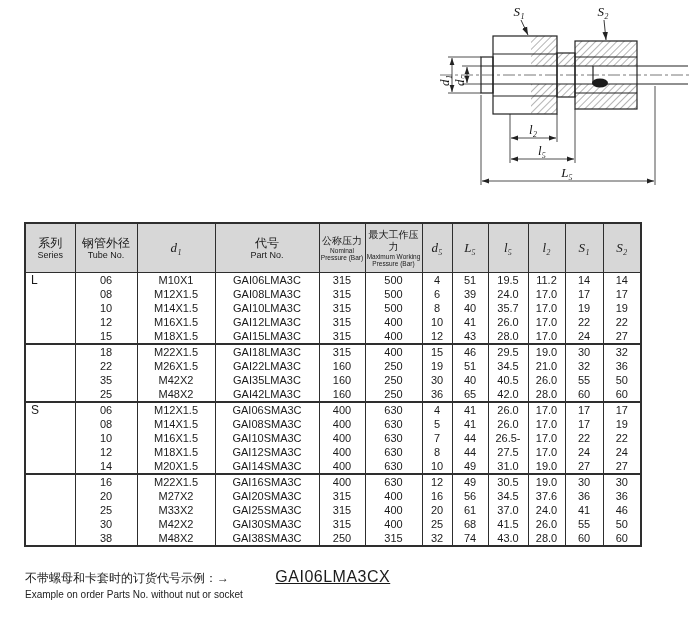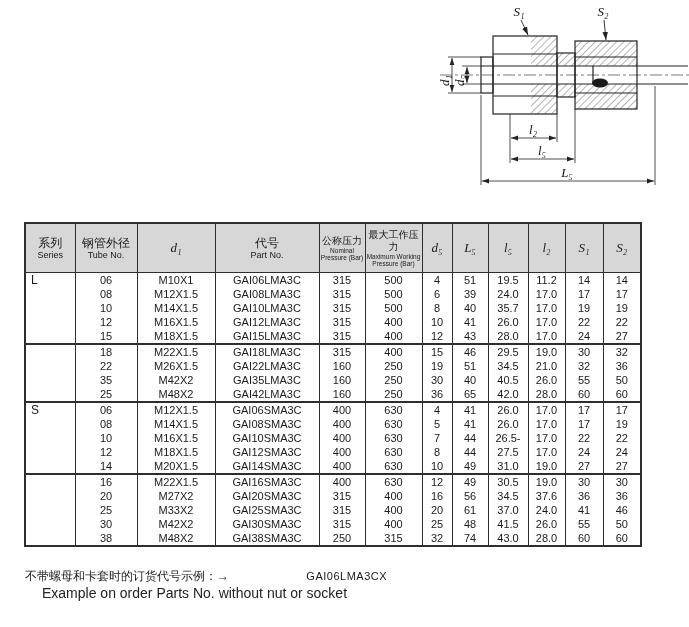--- a/index.html
+++ b/index.html
@@ -37,22 +37,22 @@
     font-style:italic;font-size:13px;
   }
   .spec-table td{
     height:14px;line-height:14px;font-size:11px;white-space:nowrap;overflow:hidden;
   }
   .spec-table td.series{text-align:left;padding-left:5px;font-size:12px;}
   .spec-table tr.group-first td{border-top:2px solid #2e2e2e;}
   
   .footer{position:absolute;left:25px;top:569px;}
   .footer .line1{font-size:12px;line-height:15px;}
-  .footer .code{font-size:11px;margin-left:74px;letter-spacing:.5px;}
-  .footer .line2{font-size:14px;line-height:14px;margin-top:2px;color:#222;margin-left:17px;}
+  .footer .code{font-size:16px;margin-left:43px;letter-spacing:.5px;text-decoration:underline;}
+  .footer .line2{font-size:10px;line-height:14px;margin-top:2px;color:#222;}
 </style>
 </head>
 <body>
 
 <div class="drawing">
 <svg width="689" height="212" viewBox="0 0 689 212">
   <defs>
     <pattern id="hatch" patternUnits="userSpaceOnUse" width="5" height="5" patternTransform="rotate(45)">
       <line x1="0" y1="0" x2="0" y2="5" stroke="#444" stroke-width="0.8"></line>
     </pattern>
@@ -411,21 +411,21 @@
         <td>46</td>
       </tr>
       <tr>
         <td class="series"></td>
         <td>30</td>
         <td>M42X2</td>
         <td>GAI30SMA3C</td>
         <td>315</td>
         <td>400</td>
         <td>25</td>
-        <td>48</td>
+        <td>68</td>
         <td>41.5</td>
         <td>26.0</td>
         <td>55</td>
         <td>50</td>
       </tr>
       <tr>
         <td class="series"></td>
         <td>38</td>
         <td>M48X2</td>
         <td>GAI38SMA3C</td>

